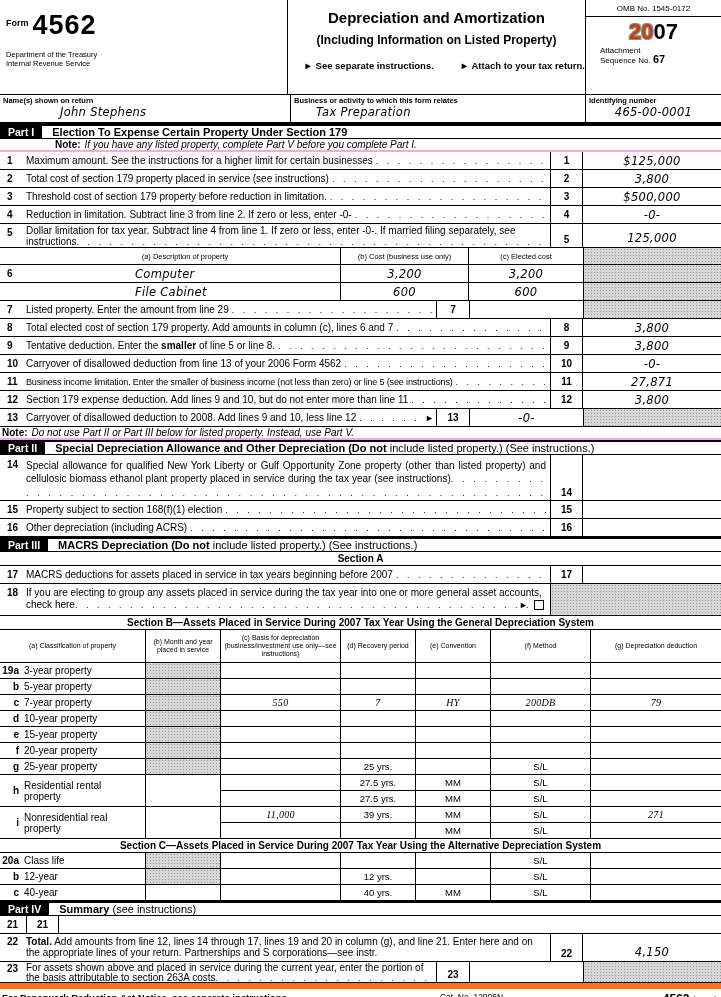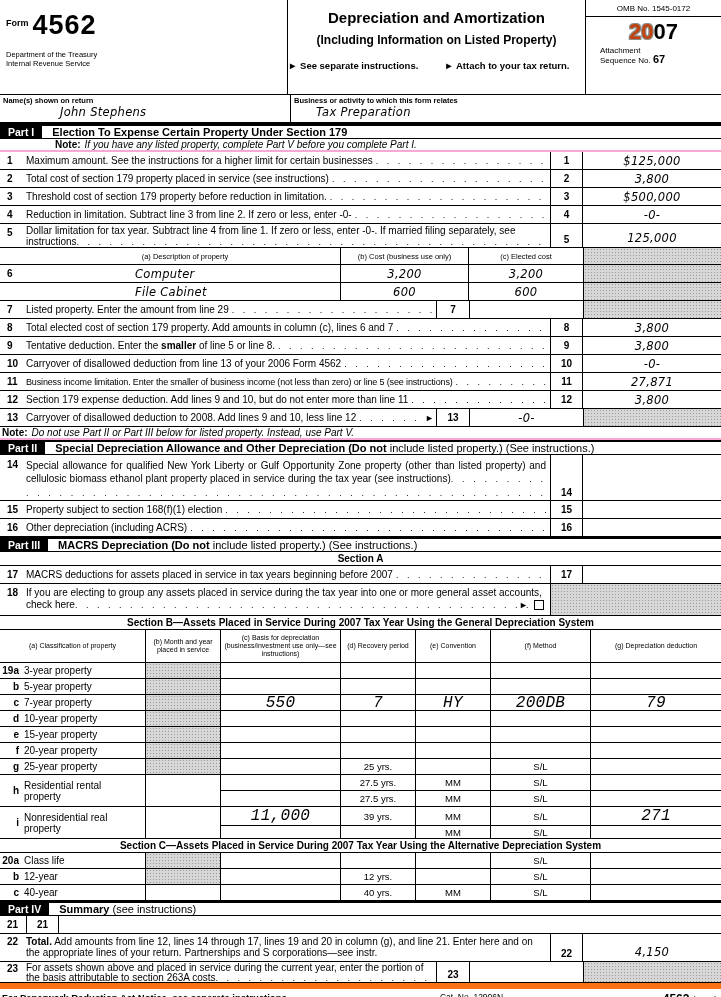--- a/index.html
+++ b/index.html
@@ -22,21 +22,21 @@
 
   
   .hdr { display:flex; height:95px; border-bottom:1px solid #000; }
   .hdr-left { width:288px; border-right:1px solid #000; padding:10px 6px 0 6px; }
   .form-word { font-size:9px; font-weight:bold; vertical-align:8px; }
   .form-num { font-size:27px; font-weight:bold; letter-spacing:1px; margin-left:4px; }
   .dept { font-size:7.5px; line-height:9px; margin-top:9px; }
   .hdr-center { flex:1; text-align:center; padding-top:9px; }
   .title { font-size:15px; font-weight:bold; }
   .subtitle { font-size:12px; font-weight:bold; margin-top:7px; }
-  .instr { font-size:9.5px; font-weight:bold; margin-top:13px; display:flex; justify-content:flex-start; gap:26px; }
+  .instr { font-size:9.5px; font-weight:bold; margin-top:13px; display:flex; justify-content:flex-end; gap:26px; }
   .hdr-right { width:136px; border-left:1px solid #000; }
   .omb { font-size:8px; text-align:center; padding:4px 0 3px 0; border-bottom:1px solid #000; }
   .year { text-align:center; font-size:22px; margin-top:2px; }
   .y-out { color:#c2410c; font-weight:bold;
            text-shadow:-1px -1px 0 #8d8d8d, 1px -1px 0 #8d8d8d, -1px 1px 0 #8d8d8d, 1px 1px 0 #8d8d8d; }
   .y-bold { font-weight:bold; }
   .attach { font-size:8px; line-height:9px; padding-left:14px; margin-top:1px; }
   .seq { font-size:11px; font-weight:bold; }
 
   
@@ -103,21 +103,21 @@
   .ca{width:145px; display:flex; align-items:center;}
   .cb{width:75px}.cc{width:120px}.cd{width:75px}.ce{width:75px}.cf{width:100px}
   .cg{flex:1}
   .cb,.cc,.cd,.ce,.cf,.cg { border-left:1px solid #000; display:flex; align-items:center; justify-content:center; font-size:9.5px; }
   .hc { font-size:7px; line-height:8px; text-align:center; font-weight:normal; padding:1px; }
   .rl { width:24px; text-align:right; padding-right:5px; font-weight:bold; font-size:10px; flex:none; }
   .clab { font-size:10px; line-height:11px; }
   .subcol { flex:1; display:flex; flex-direction:column; }
   .subrow { display:flex; flex:1; }
   .subrow + .subrow { border-top:1px solid #000; }
-  .handS { font-family:Liberation Mono, monospace; font-style:italic; font-size:16px; letter-spacing:0.3px; }
+  .handS { font-family:Liberation Serif, serif; font-style:italic; font-size:10px; letter-spacing:0.3px; }
 
   
   .footer { display:flex; align-items:flex-start; border-top:6px solid #f97316; padding:3px 4px 0 2px; height:23px; }
   .f-notice { font-size:9.5px; font-weight:bold; flex:1; }
   .f-cat { font-size:8.5px; width:200px; }
   .f-form { font-size:8.5px; white-space:nowrap; }
   .f-num { font-size:12px; font-weight:bold; margin:0 3px; }
 </style>
 </head>
 <body>
@@ -156,20 +156,24 @@
 
   <div class="idrow">
     <div class="idcell" style="width:290px">
       <div class="idlabel">Name(s) shown on return</div>
       <div class="idval hand" style="padding-left:60px">John Stephens</div>
     </div>
     <div class="idcell bl" style="width:295px">
       <div class="idlabel">Business or activity to which this form relates</div>
       <div class="idval hand" style="padding-left:25px">Tax Preparation</div>
     </div>
+    <div class="idcell bl" style="width:136px">
+      <div class="idlabel">Identifying number</div>
+      <div class="idval hand" style="text-align:center">465-00-0001</div>
+    </div>
   </div>
 
   <div class="part-bar h15">
     <span class="badge">Part I</span>
     <span class="pt-title">Election To Expense Certain Property Under Section 179</span>
   </div>
   <div class="note-row h13 ind">
     <b>Note:</b>
       <i class="pre">If you have any listed property, complete Part V before you complete Part I.</i>
   </div>

